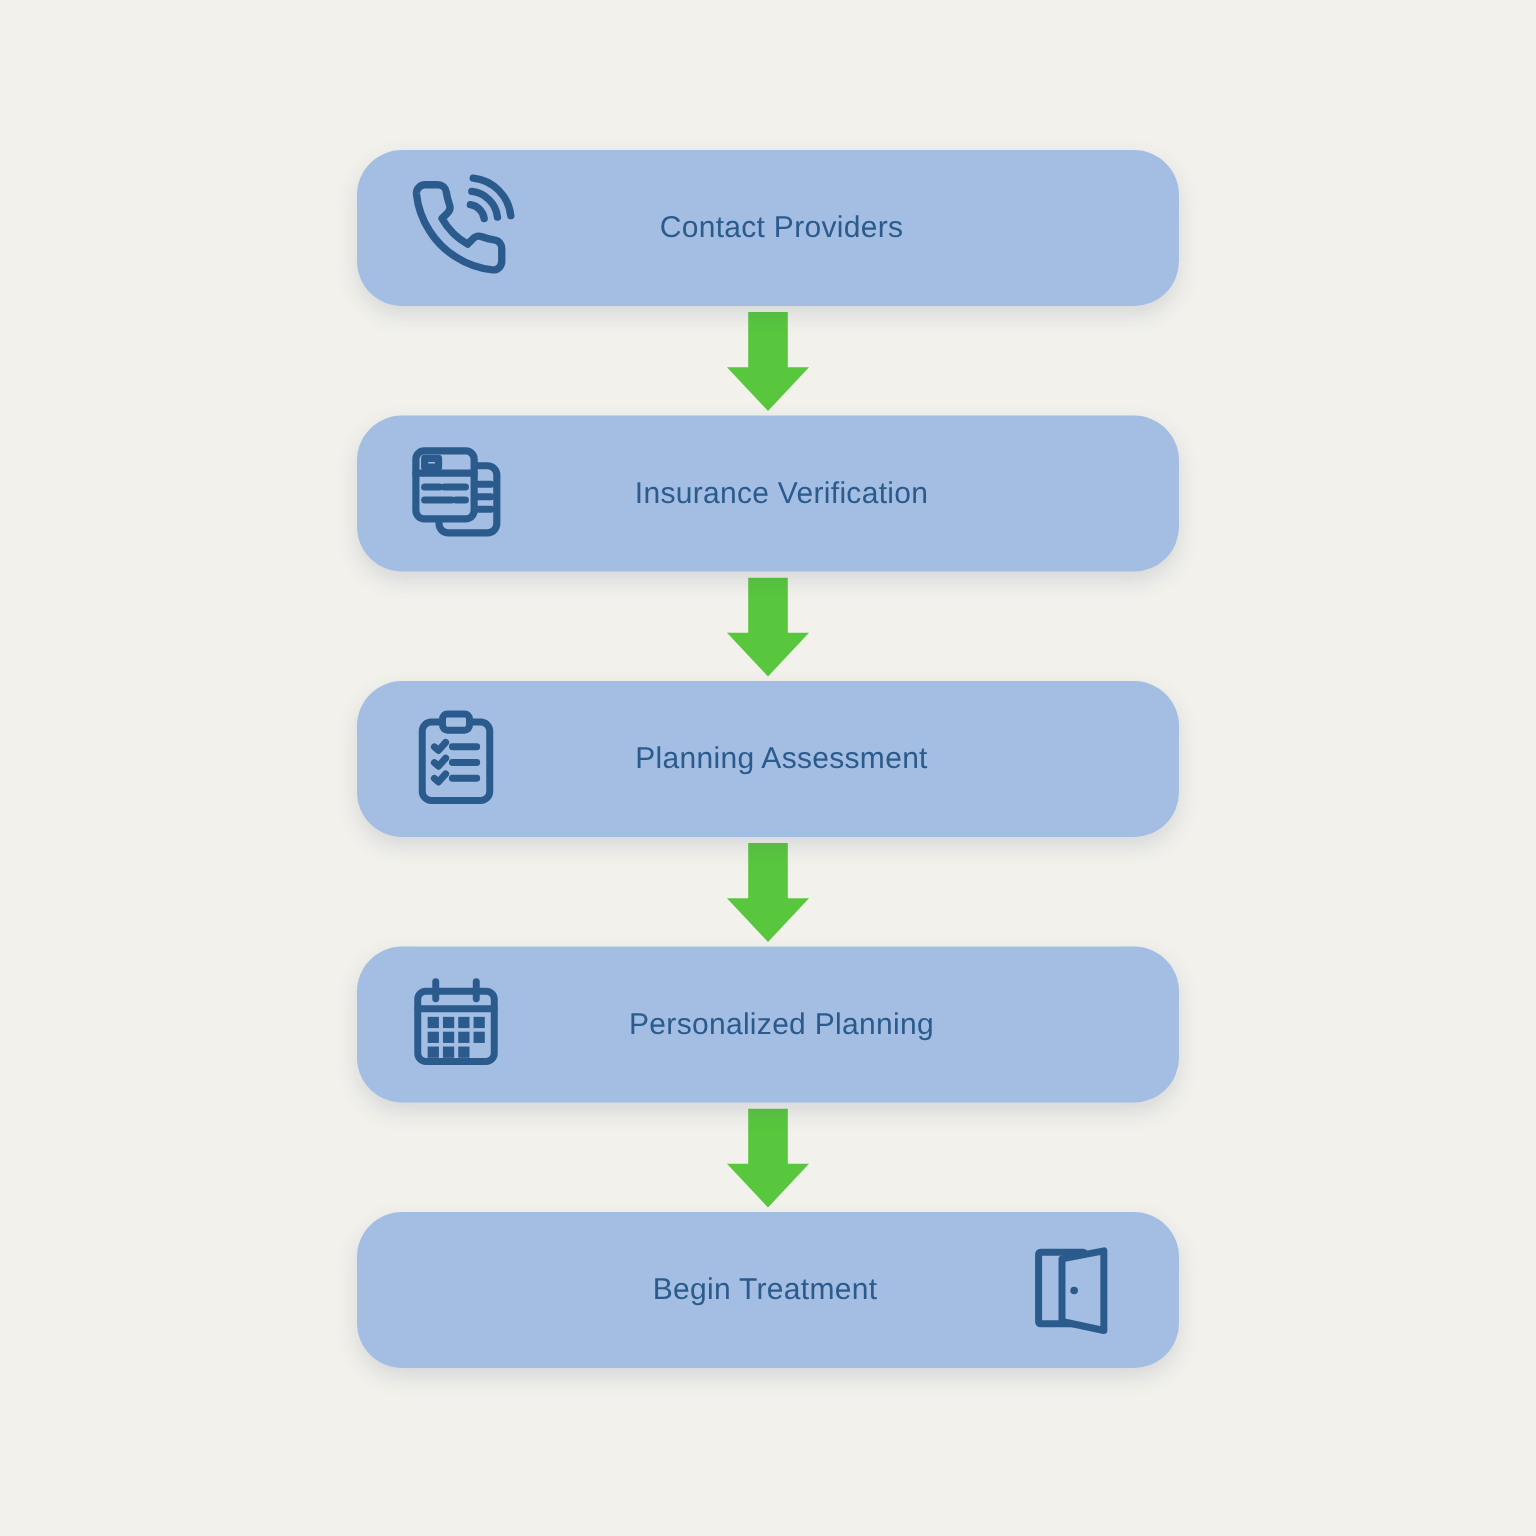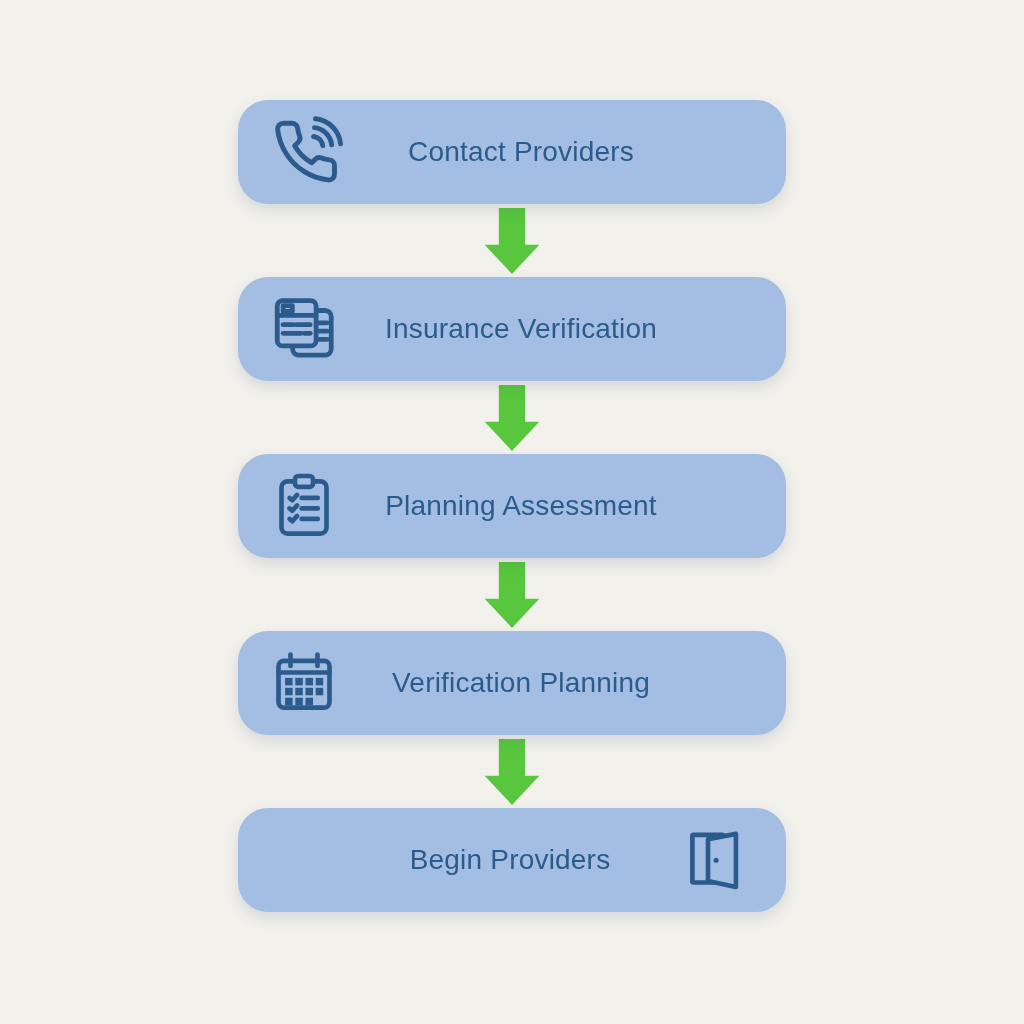--- a/index.html
+++ b/index.html
@@ -41,21 +41,21 @@
     position: absolute;
     left: 30px; top: 50%;
     transform: translateY(-50%);
     color: var(--ink);
     display: flex;
   }
   .step.icon-right .icon {
     left: auto; right: 36px;
   }
   .label {
-    font-size: 28px;
+    font-size: 20px;
     color: var(--ink);
     letter-spacing: 0.2px;
     transform: translateX(9px);
     white-space: nowrap;
   }
   .step.icon-right .label { transform: translateX(-2px); }
   .arrow-wrap {
     height: 73px;
     display: flex;
     align-items: center;
@@ -152,34 +152,34 @@
             <rect x="5.7" y="13.6" width="2.5" height="2.5"></rect>
             <rect x="9.1" y="13.6" width="2.5" height="2.5"></rect>
             <rect x="12.5" y="13.6" width="2.5" height="2.5"></rect>
             <rect x="15.9" y="13.6" width="2.5" height="2.5"></rect>
             <rect x="5.7" y="16.9" width="2.5" height="2.5"></rect>
             <rect x="9.1" y="16.9" width="2.5" height="2.5"></rect>
             <rect x="12.5" y="16.9" width="2.5" height="2.5"></rect>
           </g>
         </svg>
       </span>
-      <span class="label">Verification Planning</span>
+      <span class="label">Personalized Planning</span>
     </div>
 
     <div class="arrow-wrap">
       <svg width="58" height="66" viewBox="0 0 58 70" aria-hidden="true">
         <polygon points="15,0 43,0 43,39 58,39 29,70 0,39 15,39" fill="#58c73e" class="arrow-shape"></polygon>
       </svg>
     </div>
 
     <div class="step icon-right">
       <span class="icon">
         <svg width="72" height="72" viewBox="0 0 24 24">
           <rect x="4.8" y="3.6" width="10.3" height="15.9" rx="0.4"></rect>
           <polygon class="occlude" points="10,5.1 19.3,3.3 19.3,21 10,19" stroke="currentColor"></polygon>
           <circle class="filled" cx="12.7" cy="12.1" r="0.85"></circle>
         </svg>
       </span>
-      <span class="label">Begin Providers</span>
+      <span class="label">Begin Treatment</span>
     </div>
 
   </div>
 </div>
 
 </body></html>

